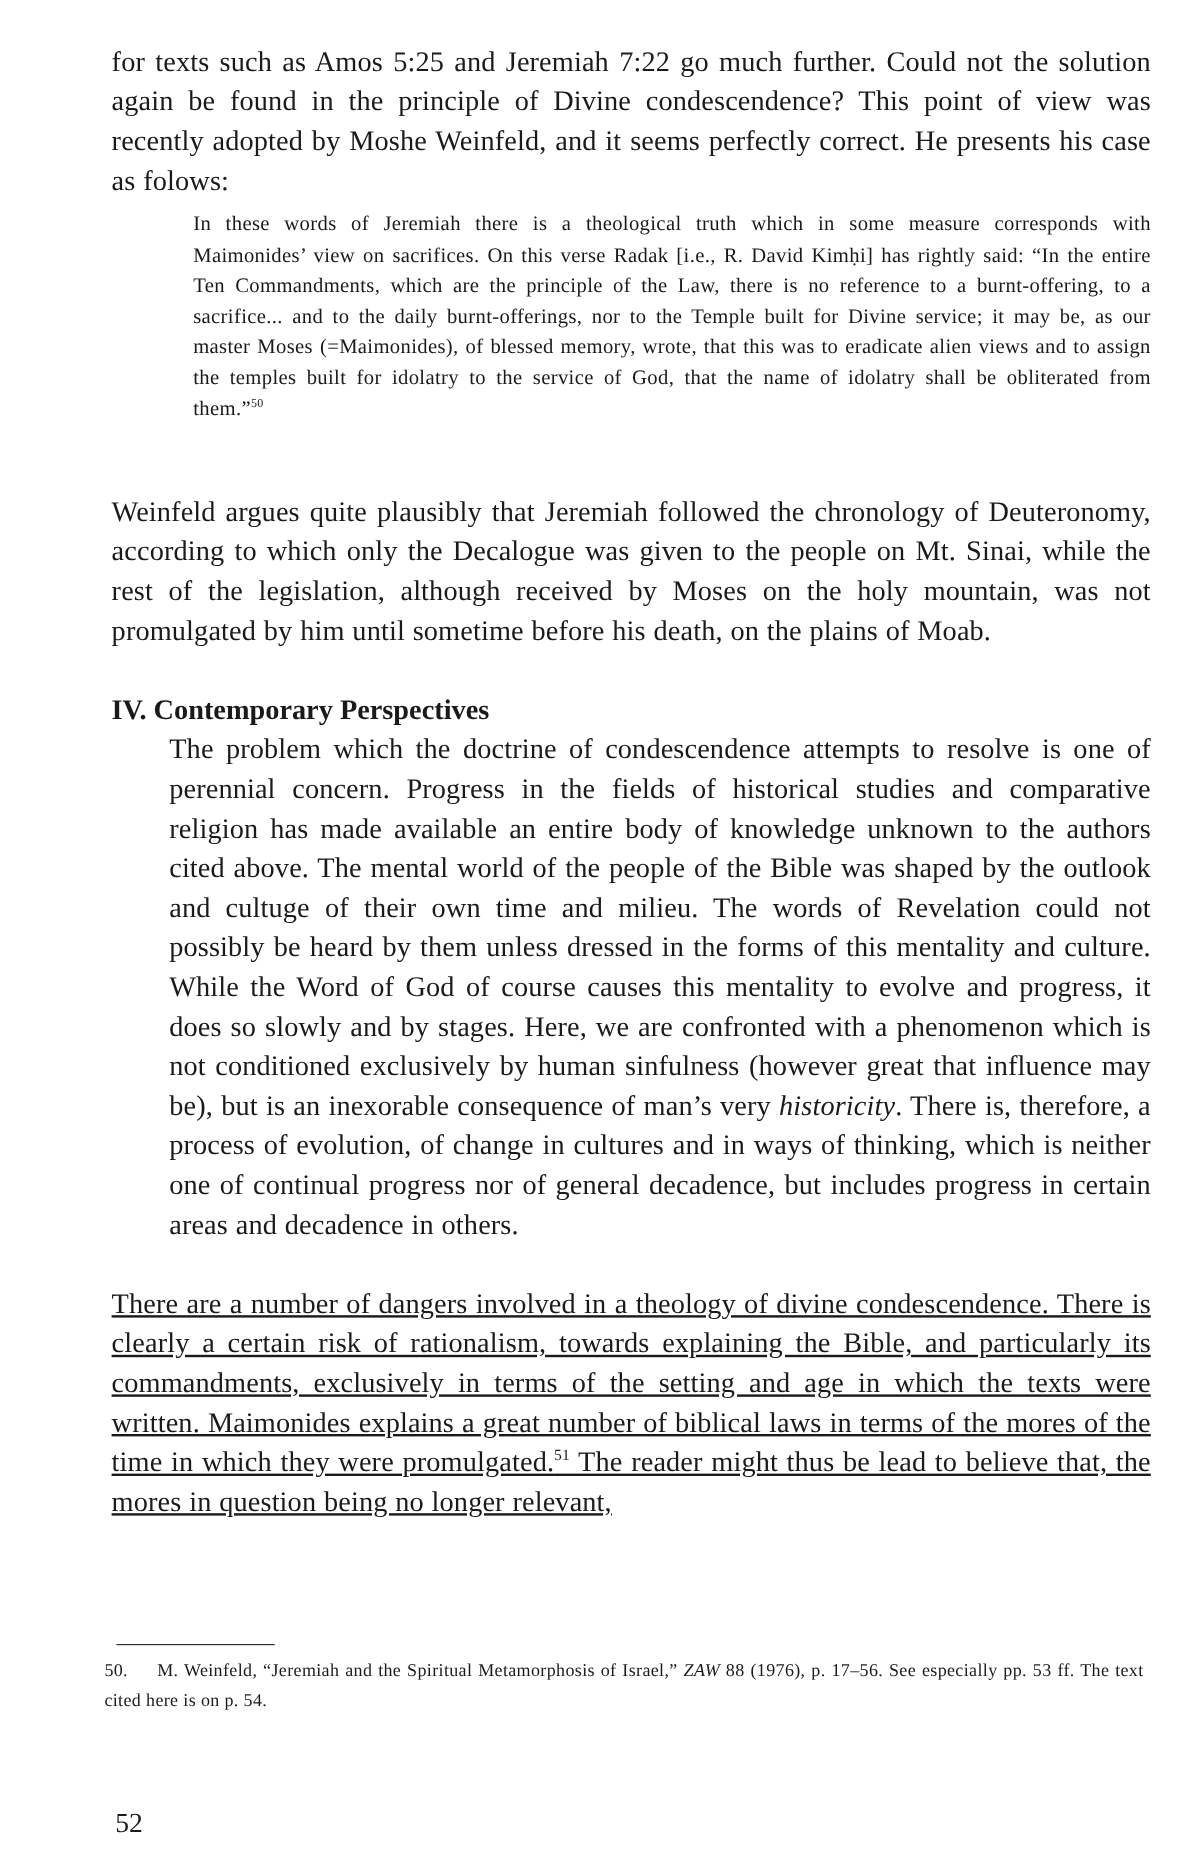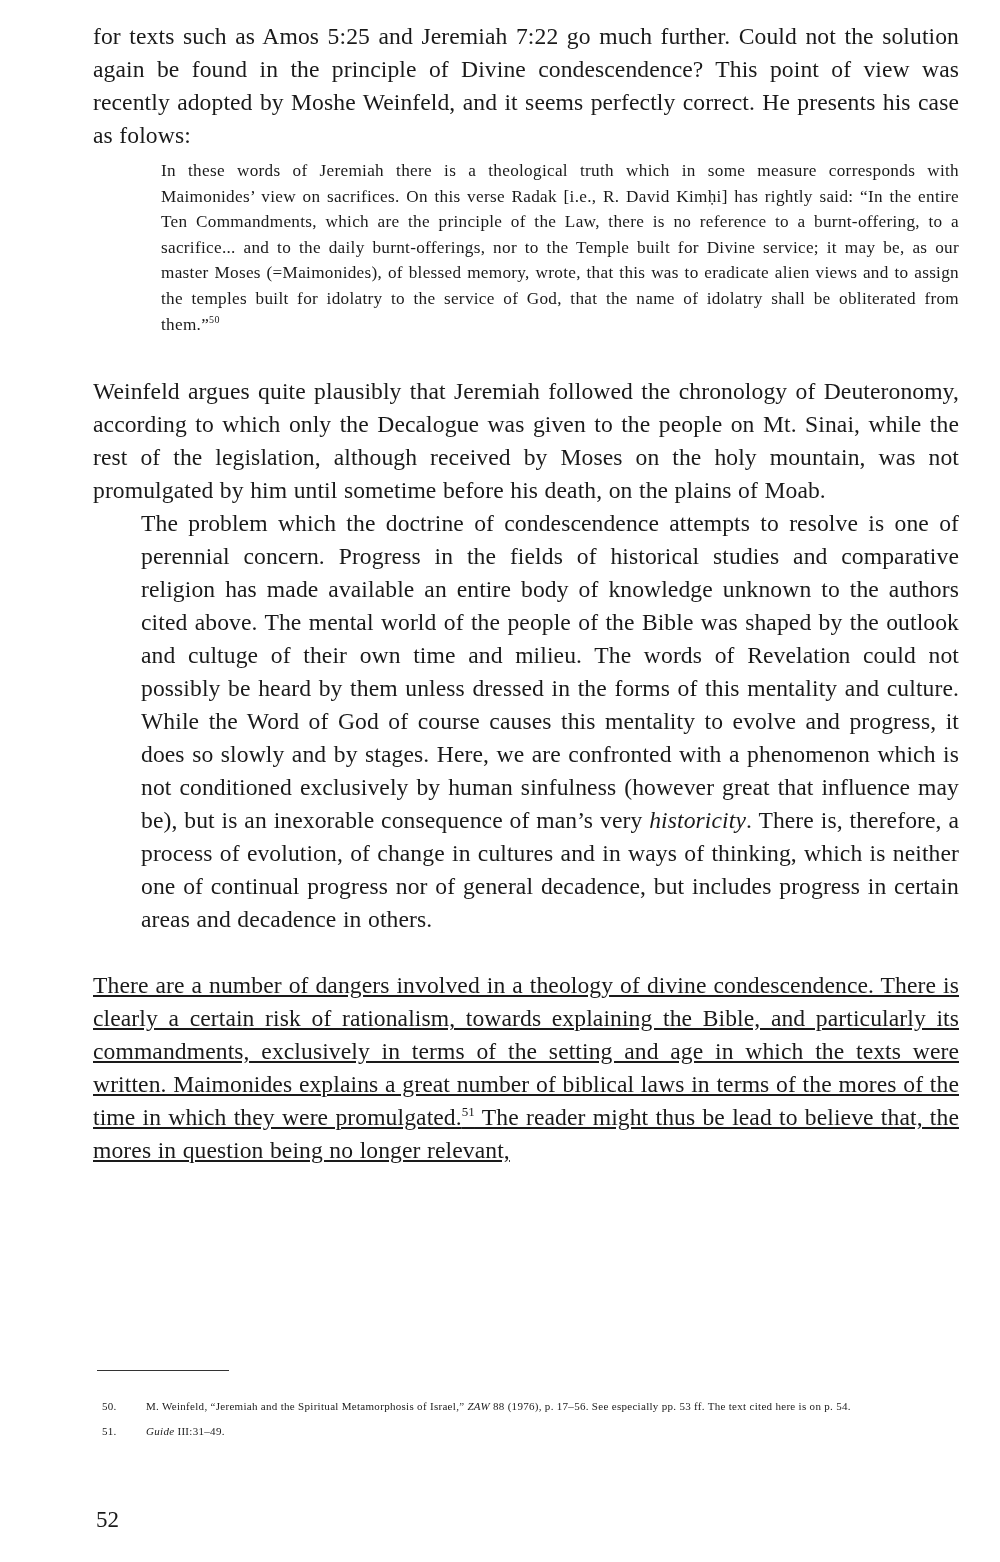--- a/index.html
+++ b/index.html
@@ -22,30 +22,30 @@
       width: 866px;
     }
     .body-text {
       font-size: 23.6px;
       line-height: 33px;
       text-align: justify;
       margin: 0;
       letter-spacing: 0.1px;
       word-spacing: 0.5px;
     }
-    .p1 { margin-top: 0; }
+    .p1 { margin-top: 16px; }
     .quote {
       margin: 6px 0 15px 68px;
       font-size: 17.2px;
       line-height: 25.6px;
       text-align: justify;
       letter-spacing: 0.3px;
       word-spacing: 1px;
     }
-    .p2 { margin-top: 38px; }
+    .p2 { margin-top: 58px; }
     .section-heading {
       margin-top: 33px;
       font-size: 23.6px;
       line-height: 33px;
       font-weight: bold;
     }
     .p3 { margin-top: 0; margin-left: 48px; }
     .p4 { margin-top: 33px; text-decoration: underline; }
     sup {
       font-size: 13px;
@@ -57,27 +57,26 @@
     .footnote-rule {
       position: absolute;
       left: 97px;
       top: 1370px;
       width: 132px;
       height: 0;
       border-top: 1.5px solid #333;
     }
     .footnotes {
       position: absolute;
-      left: 102px;
+      left: 87px;
       top: 1381px;
       width: 866px;
-      font-size: 11px;
+      font-size: 15px;
       line-height: 25px;
       letter-spacing: 0.3px;
-      margin-top: 13px;
     }
     .fn {
       text-align: justify;
       margin: 0;
     }
     .fn-num {
       display: inline-block;
       width: 44px;
     }
     .page-number {
@@ -91,26 +90,26 @@
 </head>
 <body>
 
 <div class="page">
   <p class="body-text p1">for texts such as Amos 5:25 and Jeremiah 7:22 go much further. Could not the solution again be found in the principle of Divine condescendence? This point of view was recently adopted by Moshe Weinfeld, and it seems perfectly correct. He presents his case as folows:</p>
 
   <p class="quote"><span>In these words of Jeremiah there is a theological truth which in some measure corresponds with Maimonides’ view on sacrifices. On this verse Radak [i.e., R. David Kimḥi] has rightly said: “In the entire Ten Commandments, which are the principle of the Law, there is no reference to a burnt-offering, to a sacrifice... and to the daily burnt-offerings, nor to the Temple built for Divine service; it may be, as our master Moses (=Maimonides), of blessed memory, wrote, that this was to eradicate alien views and to assign the temples built for idolatry to the service of God, that the name of idolatry shall be obliterated from them.”</span><sup>50</sup></p>
 
   <p class="body-text p2">Weinfeld argues quite plausibly that Jeremiah followed the chronology of Deuteronomy, according to which only the Decalogue was given to the people on Mt. Sinai, while the rest of the legislation, although received by Moses on the holy mountain, was not promulgated by him until sometime before his death, on the plains of Moab.</p>
 
+  <div class="section-heading">IV.  Contemporary Perspectives</div>
 
   <p class="body-text p3"><span>The problem which the doctrine of condescendence attempts to resolve is one of perennial concern. Progress in the fields of historical studies and comparative religion has made available an entire body of knowledge unknown to the authors cited above. The mental world of the people of the Bible was shaped by the outlook and cultuge of their own time and milieu. The words of Revelation could not possibly be heard by them unless dressed in the forms of this mentality and culture. While the Word of God of course causes this mentality to evolve and progress, it does so slowly and by stages. Here, we are confronted with a phenomenon which is not conditioned exclusively by human sinfulness (however great that influence may be), but is an inexorable consequence of man’s very </span><em>historicity</em><span>. There is, therefore, a process of evolution, of change in cultures and in ways of thinking, which is neither one of continual progress nor of general decadence, but includes progress in certain areas and decadence in others.</span></p>
 
   <p class="body-text p4"><span>There are a number of dangers involved in a theology of divine condescendence. There is clearly a certain risk of rationalism, towards explaining the Bible, and particularly its commandments, exclusively in terms of the setting and age in which the texts were written. Maimonides explains a great number of biblical laws in terms of the mores of the time in which they were promulgated.</span><sup>51</sup><span> The reader might thus be lead to believe that, the mores in question being no longer relevant,</span></p>
 </div>
 
 <div class="footnote-rule"></div>
 
 <div class="footnotes">
   <p class="fn"><span class="fn-num">50.</span><span>M. Weinfeld, “Jeremiah and the Spiritual Metamorphosis of Israel,” </span><em>ZAW</em><span> 88 (1976), p. 17–56. See especially pp. 53 ff. The text cited here is on p. 54.</span></p>
-  <p class="fn"><span class="fn-num">51.</span><span></span><em>Guide</em><span> III:31–49.</span></p>
 </div>
 
 <div class="page-number">52</div>
 
 </body></html>

